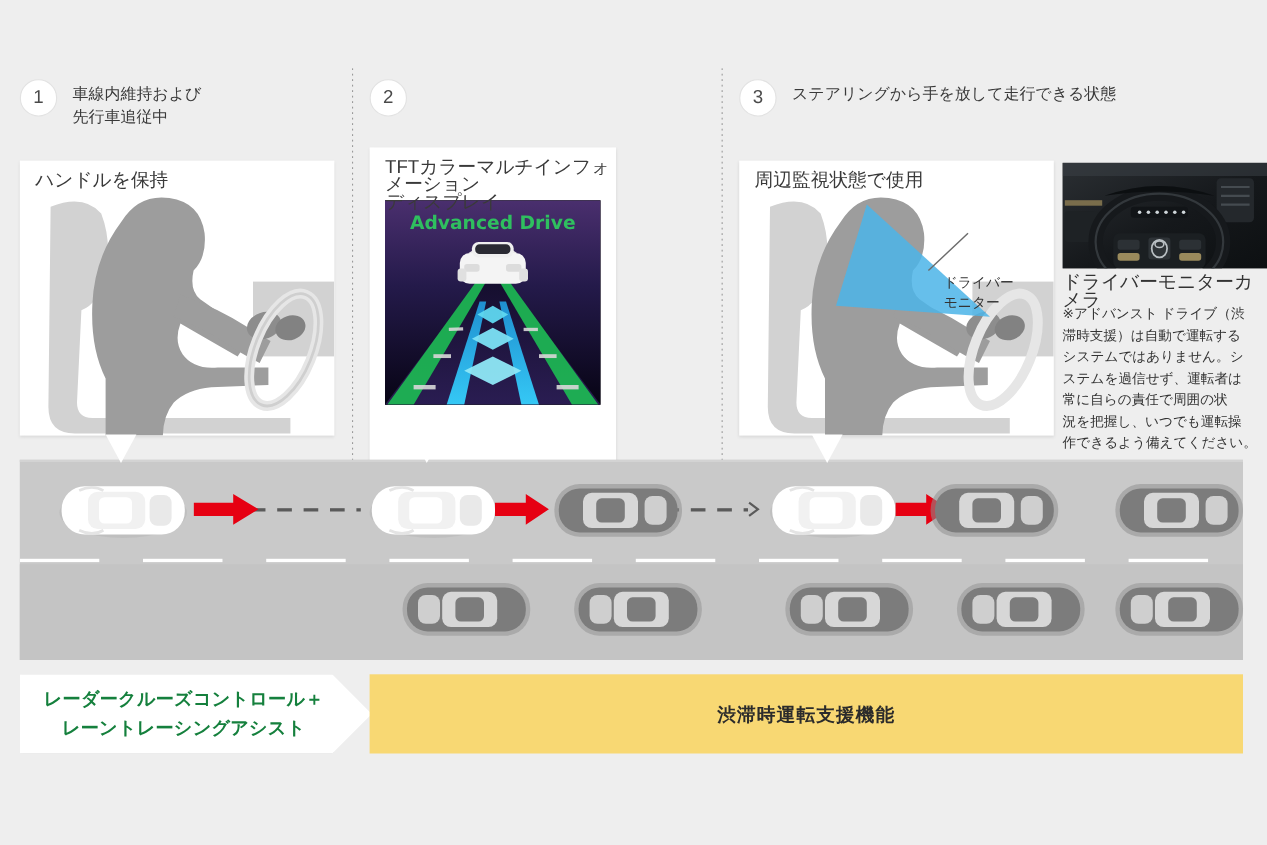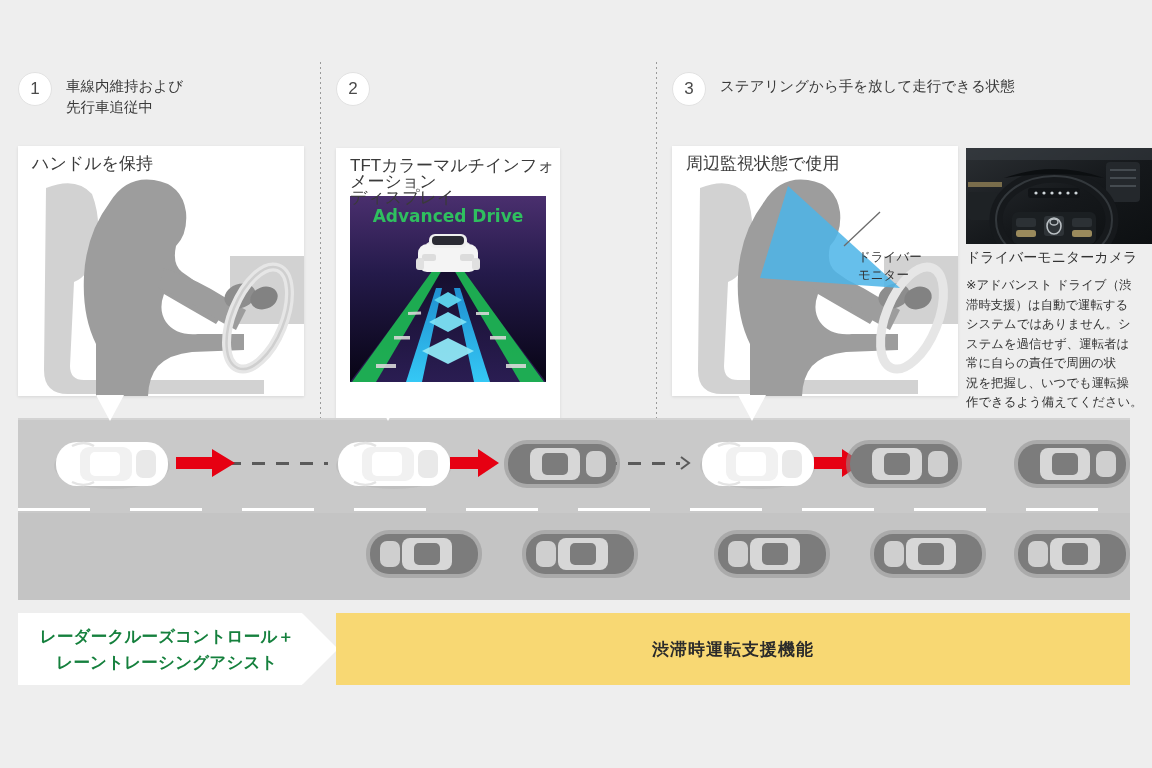--- a/index.html
+++ b/index.html
@@ -61,21 +61,21 @@
   .tft{
     position:absolute;left:14px;top:48px;width:196px;height:186px;
     background:#05030d;overflow:hidden;
   }
   .tft svg{display:block;width:196px;height:186px;}
 
   
   .photo{position:absolute;overflow:hidden;background:#1a1d20;}
   .photo svg{display:block;width:100%;height:100%;}
   .photo-caption{
-    position:absolute;font-size:14px;color:#333333;line-height:16px;
+    position:absolute;font-size:17px;color:#333333;line-height:16px;
   }
   .note{
     position:absolute;font-size:12.4px;line-height:19.5px;color:#333333;
     white-space:pre-line;
   }
 
   
   .callout{
     position:absolute;font-size:12.5px;line-height:18px;color:#333333;
     white-space:pre-line;z-index:8;margin-top:44px;
@@ -163,21 +163,21 @@
         <ellipse cx="222" cy="150" rx="16" ry="12" transform="rotate(-20 222 150)" fill="#8d8d8d"></ellipse>
         <ellipse cx="246" cy="152" rx="14" ry="11" transform="rotate(-20 246 152)" fill="#828282"></ellipse>
 
         <ellipse cx="240" cy="172" rx="26" ry="54" transform="rotate(22 240 172)" fill="none" stroke="#e6e6e6" stroke-width="9"></ellipse>
         <ellipse cx="240" cy="172" rx="26" ry="54" transform="rotate(22 240 172)" fill="none" stroke="#cfcfcf" stroke-width="2.5"></ellipse>
       </svg>
     </div>
   </div>
   <div class="pointer" style="left:96px;top:395px;"></div>
 
-  <div class="card" style="left:336px;top:148px;width:224px;height:290px;">
+  <div class="card" style="left:336px;top:134px;width:224px;height:290px;">
     <div class="card-label">TFTカラーマルチインフォメーション
 ディスプレイ</div>
     <div class="tft">
       <svg viewBox="0 0 196 186" preserveAspectRatio="none">
         <defs>
           <linearGradient id="skyg" x1="0" y1="0" x2="0" y2="1">
             <stop offset="0%" stop-color="#4a2f6e"></stop>
             <stop offset="42%" stop-color="#241a4a"></stop>
             <stop offset="100%" stop-color="#070414"></stop>
           </linearGradient>

